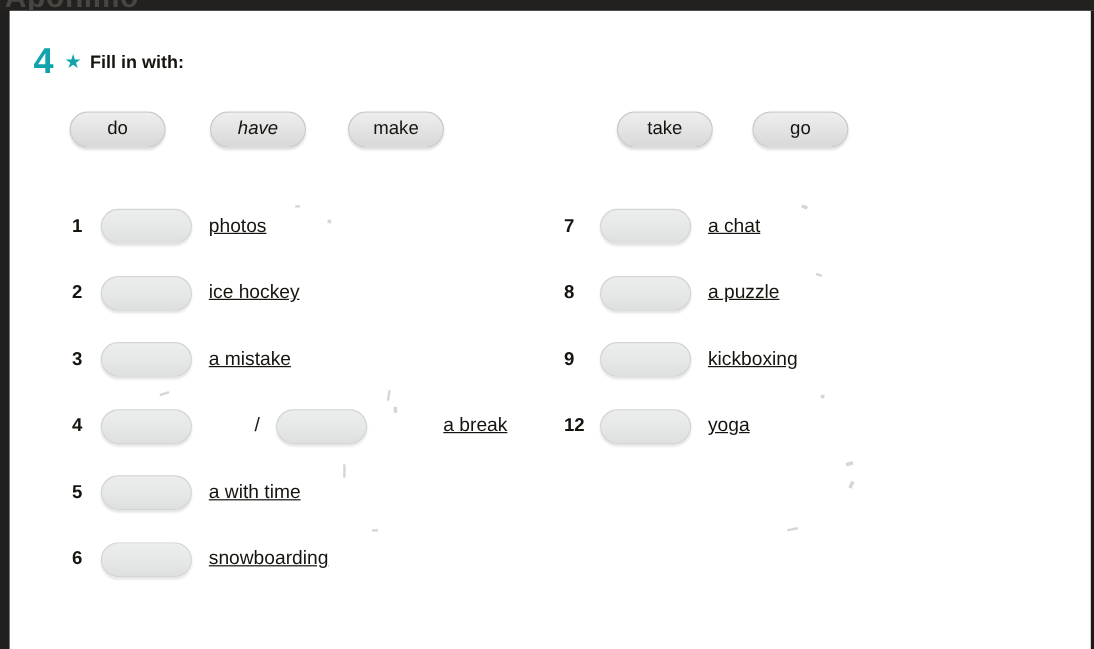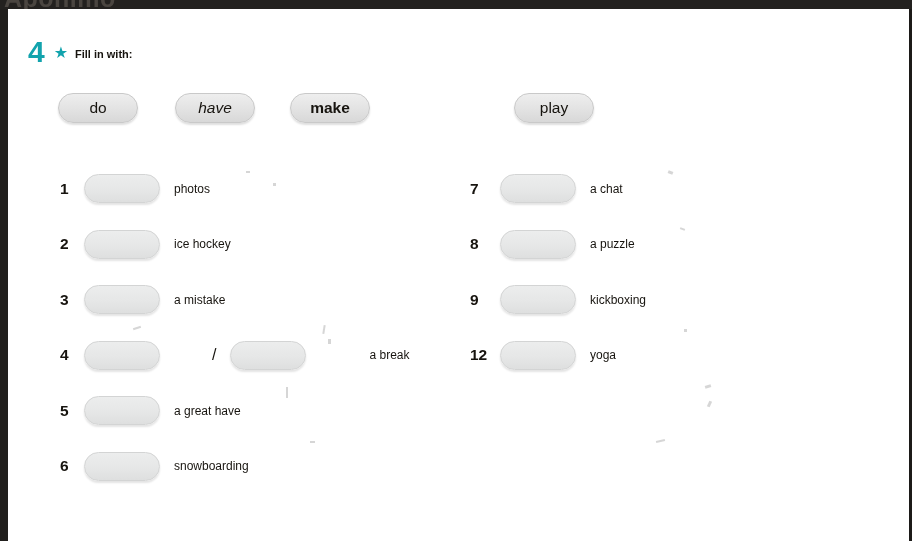--- a/index.html
+++ b/index.html
@@ -97,21 +97,21 @@
   .ex-star {
     color: #12a3ad;
     font-size: 16px;
     line-height: 1;
     position: relative;
     top: -4px;
     margin-right: 7px;
   }
   .ex-title {
     font-family: "Liberation Sans", sans-serif;
-    font-size: 11px;
+    font-size: 15px;
     font-weight: 700;
     color: #17140f;
     line-height: 1;
     position: relative;
     top: -4px;
   }
 
   
   .word-bank {
     position: absolute;
@@ -168,24 +168,25 @@
     width: 76px;
     height: 29px;
     border-radius: 14.5px;
     background: linear-gradient(180deg, #eceded 0%, #e6e7e7 55%, #dedfdf 100%);
     border: 1px solid #d3d4d4;
     box-shadow: 0 2px 2px rgba(0,0,0,0.11);
     box-sizing: border-box;
   }
   .item-text {
     font-family: "Liberation Sans", sans-serif;
-    font-size: 12px;
+    font-size: 16px;
     color: #17140f;
     margin-left: 14px;
     white-space: nowrap;
+    text-decoration: underline;
   }
   .slash {
     font-family: "Liberation Sans", sans-serif;
     font-size: 16px;
     color: #17140f;
     margin: 0 14px 0 52px;
   }
   .item-row.dual .item-text { margin-left: 63px; }
 
   
@@ -215,25 +216,28 @@
       <span class="ex-title">Fill in with:</span>
     </div>
 
     <div class="word-bank">
         <div class="word-chip" style="left: 0px; width: 80px;">
           <span>do</span>
         </div>
         <div class="word-chip" style="left: 117px; width: 80px; font-style: italic;">
           <span>have</span>
         </div>
-        <div class="word-chip" style="left: 232px; width: 80px; font-weight: bold;">
+        <div class="word-chip" style="left: 232px; width: 80px;">
           <span>make</span>
         </div>
         <div class="word-chip" style="left: 456px; width: 80px;">
-          <span>play</span>
+          <span>take</span>
+        </div>
+        <div class="word-chip" style="left: 569px; width: 80px;">
+          <span>go</span>
         </div>
       </div>
 
     <div class="col col-left">
         <div class="item-row">
           <span class="item-num">1</span>
           <div class="blank"></div>
           <span class="item-text">photos</span>
         </div>
         <div class="item-row">
@@ -249,21 +253,21 @@
         <div class="item-row dual">
           <span class="item-num">4</span>
           <div class="blank"></div>
           <span class="slash">/</span>
           <div class="blank"></div>
           <span class="item-text">a break</span>
         </div>
         <div class="item-row">
           <span class="item-num">5</span>
           <div class="blank"></div>
-          <span class="item-text">a great have</span>
+          <span class="item-text">a with time</span>
         </div>
         <div class="item-row">
           <span class="item-num">6</span>
           <div class="blank"></div>
           <span class="item-text">snowboarding</span>
         </div>
       </div>
     <div class="col col-right">
         <div class="item-row">
           <span class="item-num">7</span>

